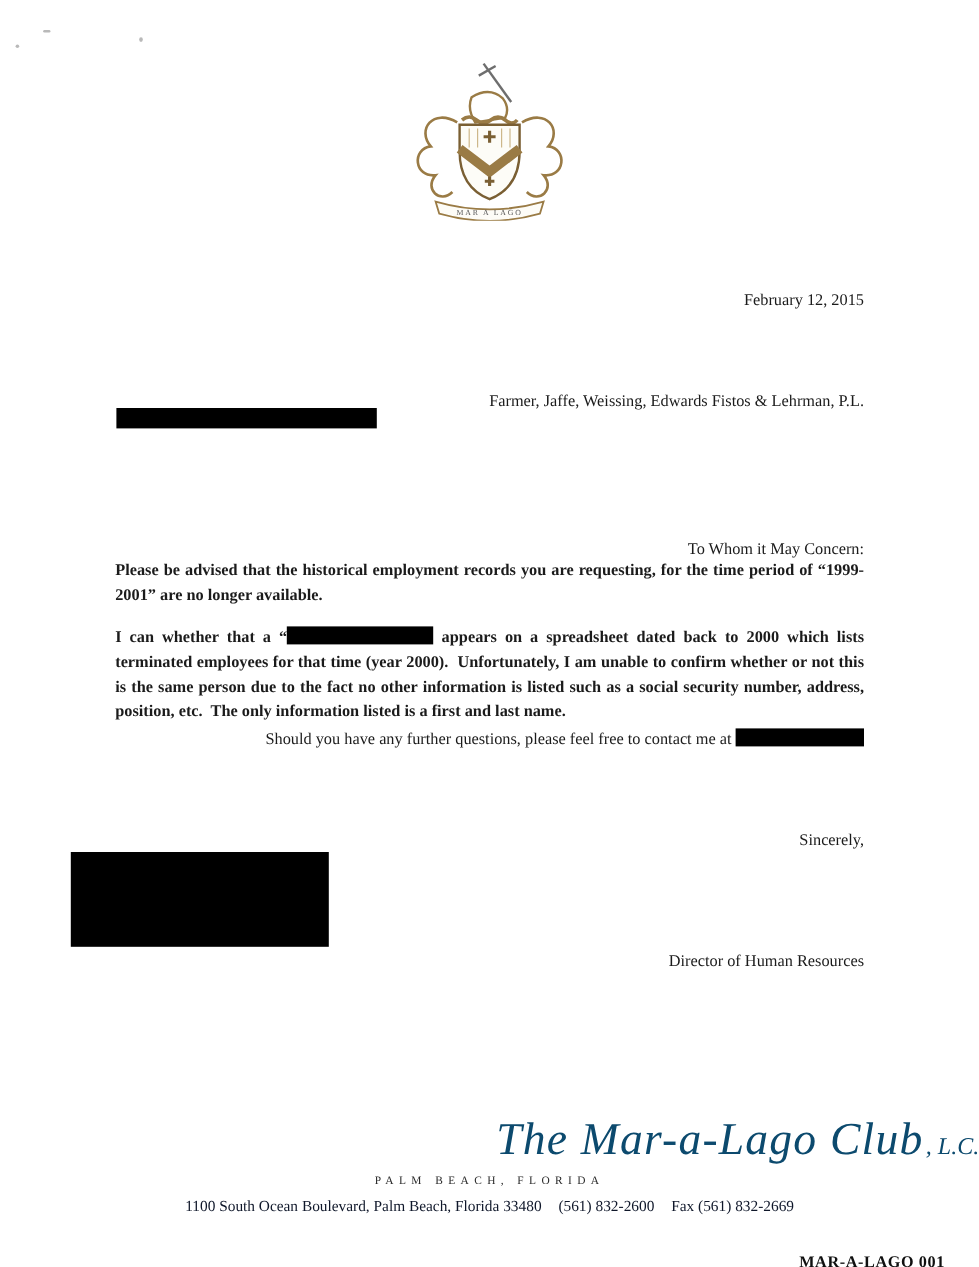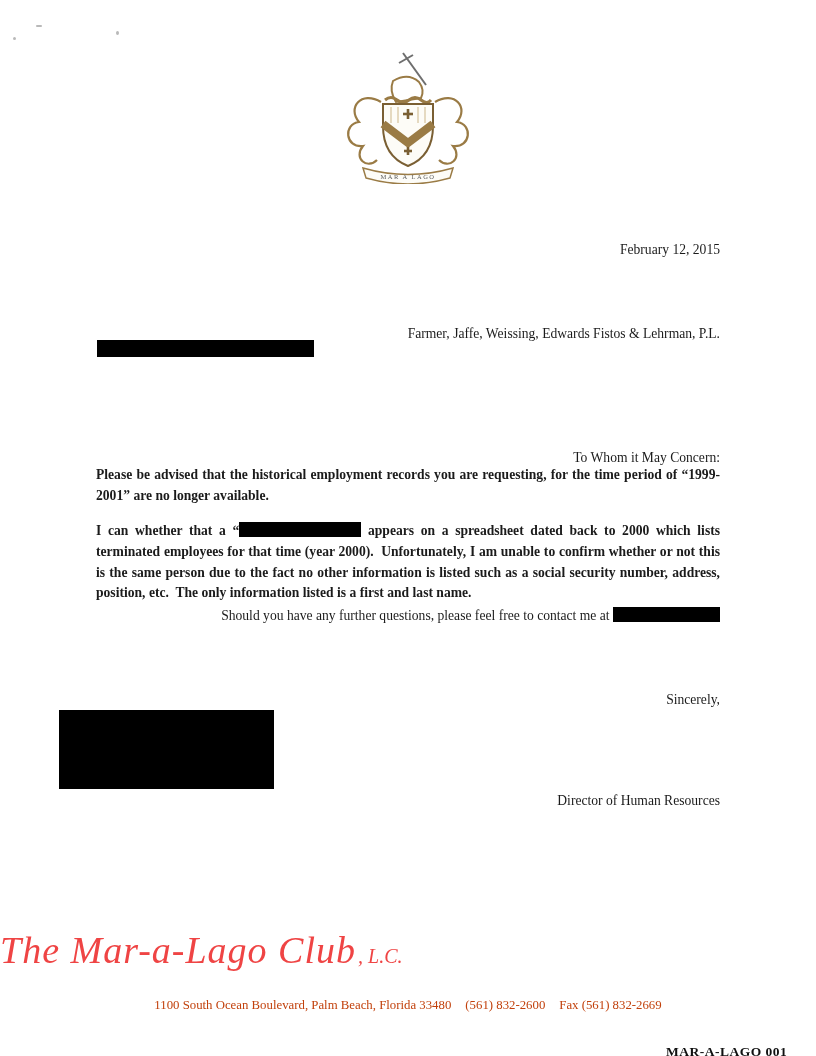--- a/index.html
+++ b/index.html
@@ -19,36 +19,36 @@
   .block { left: 96px; width: 624px; }
   .redact { background: #000; display: inline-block; }
   .bar-inline { height: 15px; vertical-align: -2px; }
   
   .artifact { position: absolute; background: #9b9b9b; border-radius: 50%; opacity: .7; }
   
   .crest-wrap { left: 50%; top: 50px; transform: translateX(-50%); }
   
   .footer-logo {
     left: 0; width: 816px; top: 928px;
-    text-align: left;
+    text-align: right;
     font-style: italic;
     font-family: "Liberation Serif", serif;
-    color: #ef4444;
+    color: #0c4a6e;
   }
   .logo-main { font-size: 38px; letter-spacing: 1px; }
   .logo-suffix { font-size: 20px; margin-left: 2px; }
   .footer-location {
     left: 0; width: 816px; top: 980px;
     text-align: center;
     font-size: 9.5px; letter-spacing: 4.5px; color: #2a2a2a;
   }
   .footer-address {
     left: 0; width: 816px; top: 998px;
     text-align: center;
-    font-size: 12.8px; color: #c2410c;
+    font-size: 12.8px; color: #0f172a;
   }
   .footer-address span { margin: 0 7px; }
   .bates {
     left: 666px; top: 1044px;
     font-size: 13.5px; font-weight: 600; letter-spacing: .5px; color: #101010;
     white-space: nowrap;
   }
   .re-row .redact { width: 128px; height: 16px; vertical-align: -3px; margin-left: 4px; margin-right: 5px; }
 </style>
 </head>
@@ -119,20 +119,21 @@
   <div class="abs block body-text" style="top:690px;">Sincerely,</div>
 
   <div class="abs redact" style="left:59px; top:710px; width:215px; height:79px;"></div>
 
   <div class="abs block body-text" style="top:791px;">Director of Human Resources</div>
 
   <div class="abs footer-logo">
     <span class="logo-main">The Mar-a-Lago Club</span><span class="logo-suffix">, L.C.</span>
   </div>
 
+  <div class="abs footer-location">PALM BEACH, FLORIDA</div>
 
   <div class="abs footer-address">
     <span>1100 South Ocean Boulevard, Palm Beach, Florida 33480</span><span>(561) 832-2600</span><span>Fax (561) 832-2669</span>
   </div>
 
   <div class="abs bates">MAR-A-LAGO 001</div>
 
 </div>
 
 </body></html>

